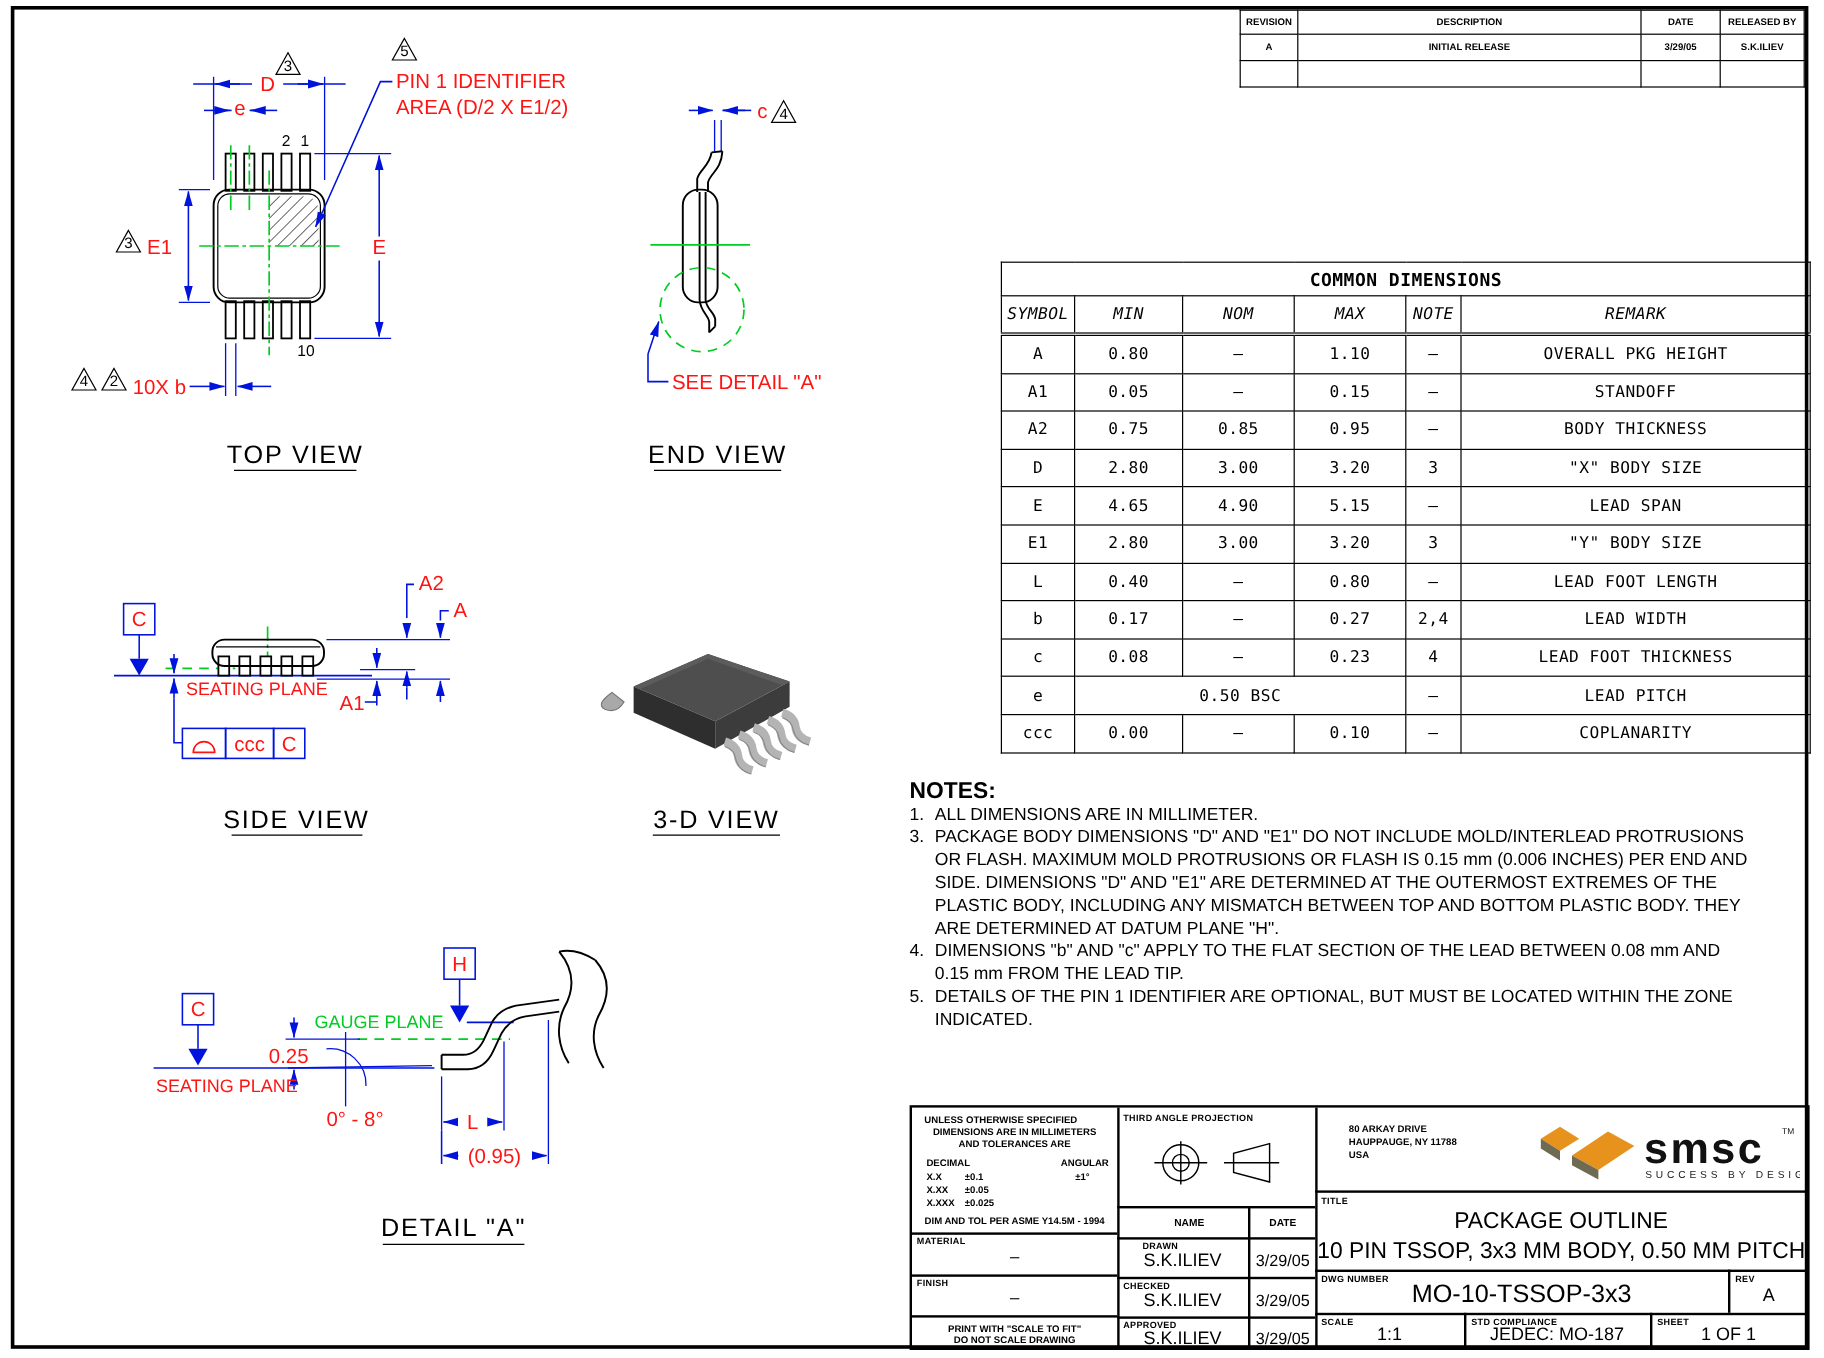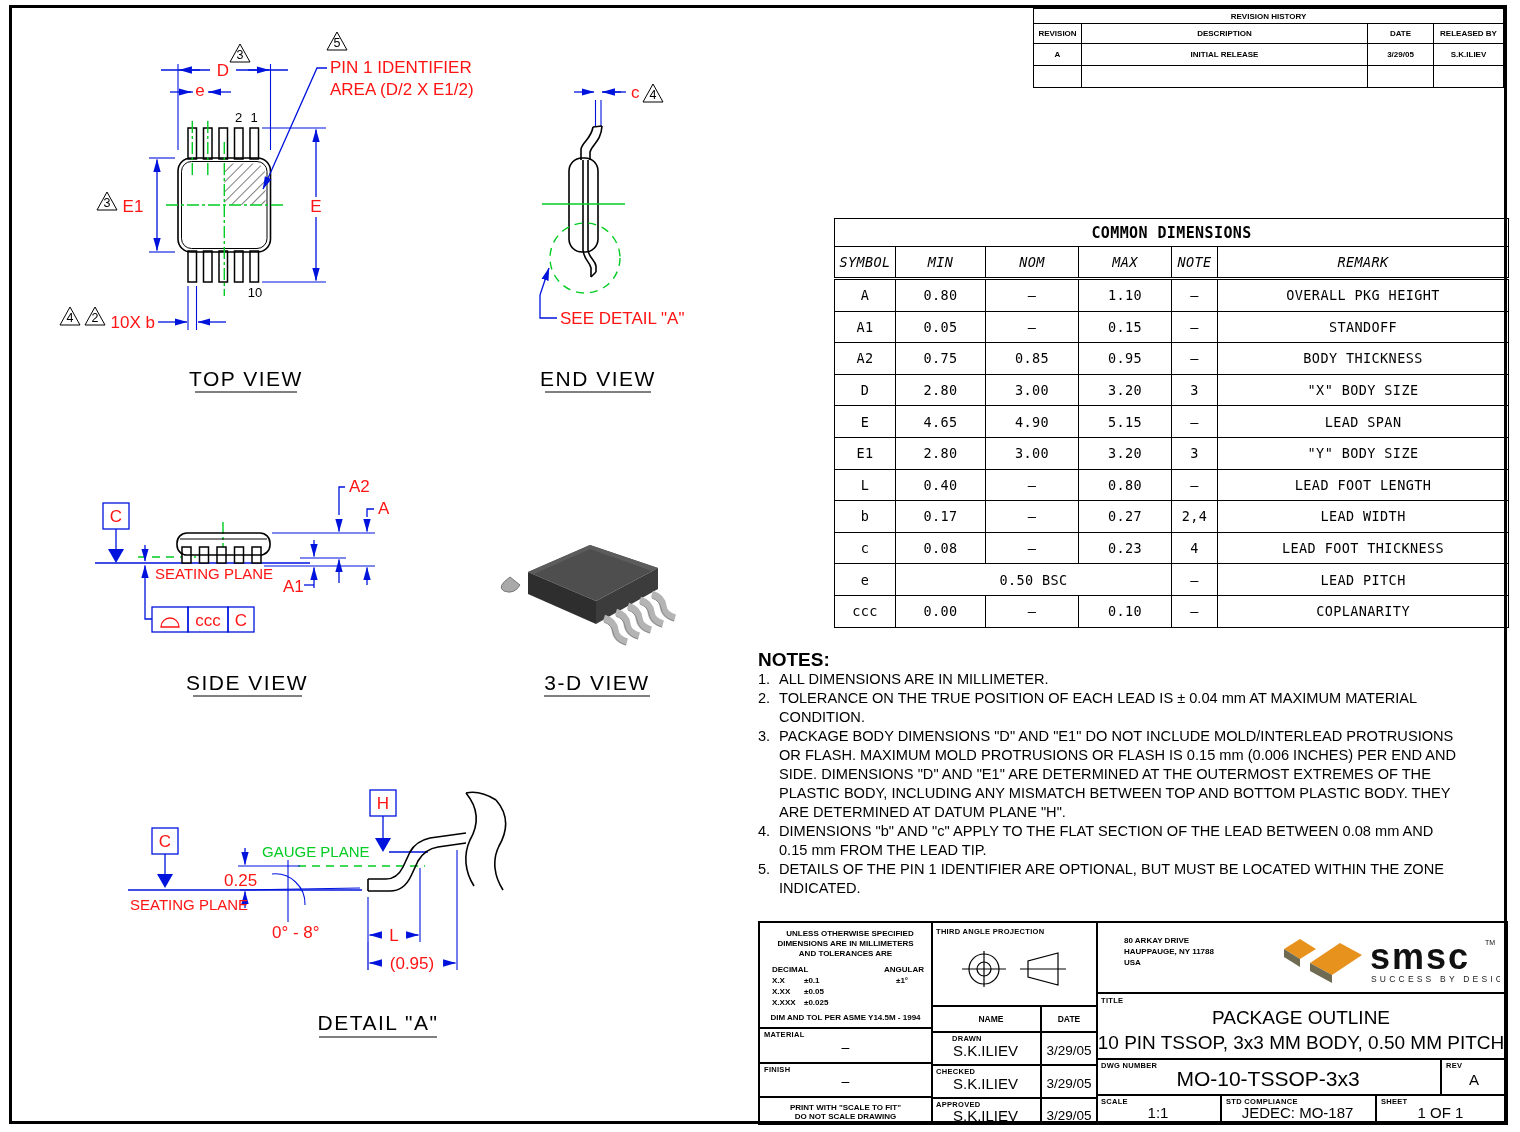--- a/index.html
+++ b/index.html
@@ -324,23 +324,20 @@
   </svg>
 
   <table id="revtbl">
     <colgroup>
         <col style="width:48px">
         <col style="width:286px">
         <col style="width:66px">
         <col style="width:70px">
       </colgroup>
     <thead>
-      <tr class="ttl">
-          <th colspan="4">REVISION HISTORY</th>
-        </tr>
       <tr class="hdr">
           <th>REVISION</th>
           <th>DESCRIPTION</th>
           <th>DATE</th>
           <th>RELEASED BY</th>
         </tr>
     </thead>
     <tbody>
         <tr>
           <td>A</td>
@@ -466,21 +463,20 @@
           <td>–</td>
           <td>COPLANARITY</td>
         </tr>
       </tbody>
   </table>
 
   <div id="notes">
     <div class="nttl">NOTES:</div>
     <div>
         <div class="note"><span class="nnum">1.</span><span>ALL DIMENSIONS ARE IN MILLIMETER.</span></div>
-        <div class="note"><span class="nnum">2.</span><span>TOLERANCE ON THE TRUE POSITION OF EACH LEAD IS ± 0.04 mm AT MAXIMUM MATERIAL<br>CONDITION.</span></div>
         <div class="note"><span class="nnum">3.</span><span>PACKAGE BODY DIMENSIONS "D" AND "E1" DO NOT INCLUDE MOLD/INTERLEAD PROTRUSIONS<br>OR FLASH. MAXIMUM MOLD PROTRUSIONS OR FLASH IS 0.15 mm (0.006 INCHES) PER END AND<br>SIDE. DIMENSIONS "D" AND "E1" ARE DETERMINED AT THE OUTERMOST EXTREMES OF THE<br>PLASTIC BODY, INCLUDING ANY MISMATCH BETWEEN TOP AND BOTTOM PLASTIC BODY. THEY<br>ARE DETERMINED AT DATUM PLANE "H".</span></div>
         <div class="note"><span class="nnum">4.</span><span>DIMENSIONS "b" AND "c" APPLY TO THE FLAT SECTION OF THE LEAD BETWEEN 0.08 mm AND<br>0.15 mm FROM THE LEAD TIP.</span></div>
         <div class="note"><span class="nnum">5.</span><span>DETAILS OF THE PIN 1 IDENTIFIER ARE OPTIONAL, BUT MUST BE LOCATED WITHIN THE ZONE<br>INDICATED.</span></div>
       </div>
   </div>
 
   <div id="tblock">
 
     <div class="ln" style="left:171px;top:0;width:2px;height:200px"></div>
     <div class="ln" style="left:336px;top:0;width:2px;height:200px"></div>
@@ -492,21 +488,21 @@
     <div class="ln" style="left:171px;top:141px;width:165px;height:2px"></div>
     <div class="ln" style="left:171px;top:174px;width:165px;height:2px"></div>
     <div class="ln" style="left:280px;top:82px;width:2px;height:118px"></div>
     <div class="ln" style="left:336px;top:69px;width:410px;height:2px"></div>
     <div class="ln" style="left:336px;top:135px;width:410px;height:2px"></div>
     <div class="ln" style="left:336px;top:171px;width:410px;height:2px"></div>
     <div class="ln" style="left:680px;top:135px;width:2px;height:36px"></div>
     <div class="ln" style="left:460px;top:171px;width:2px;height:29px"></div>
     <div class="ln" style="left:615px;top:171px;width:2px;height:29px"></div>
 
-    <div class="abs ctr tol" style="left:16px;top:6px;width:148px">UNLESS OTHERWISE SPECIFIED</div>
+    <div class="abs ctr tol" style="left:0;top:6px;width:148px">UNLESS OTHERWISE SPECIFIED</div>
     <div class="abs ctr tol" style="left:0;top:16px;width:171px">DIMENSIONS ARE IN MILLIMETERS</div>
     <div class="abs ctr tol" style="left:0;top:26px;width:171px">AND TOLERANCES ARE</div>
     <div class="abs tol" style="left:12px;top:42px">DECIMAL</div>
     <div class="abs tol" style="left:124px;top:42px">ANGULAR</div>
     <div class="abs tol" style="left:12px;top:53px">X.X</div>
     <div class="abs tol" style="left:44px;top:53px">±0.1</div>
     <div class="abs tol" style="left:136px;top:53px">±1°</div>
     <div class="abs tol" style="left:12px;top:64px">X.XX</div>
     <div class="abs tol" style="left:44px;top:64px">±0.05</div>
     <div class="abs tol" style="left:12px;top:75px">X.XXX</div>

